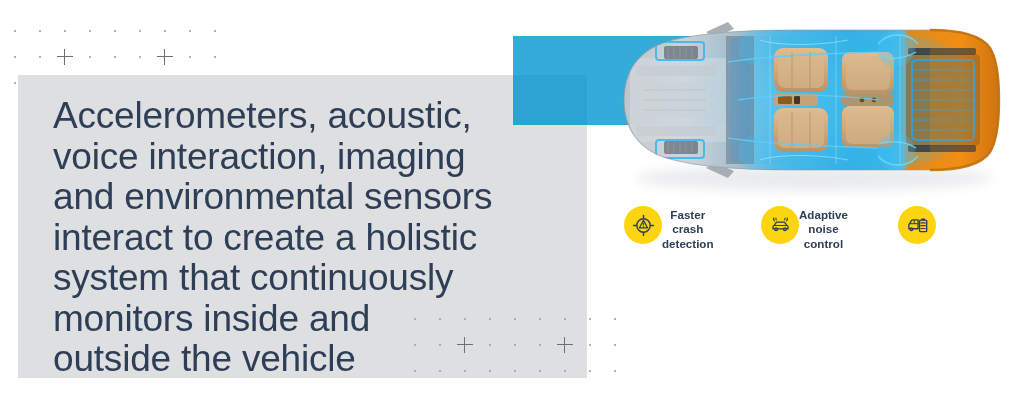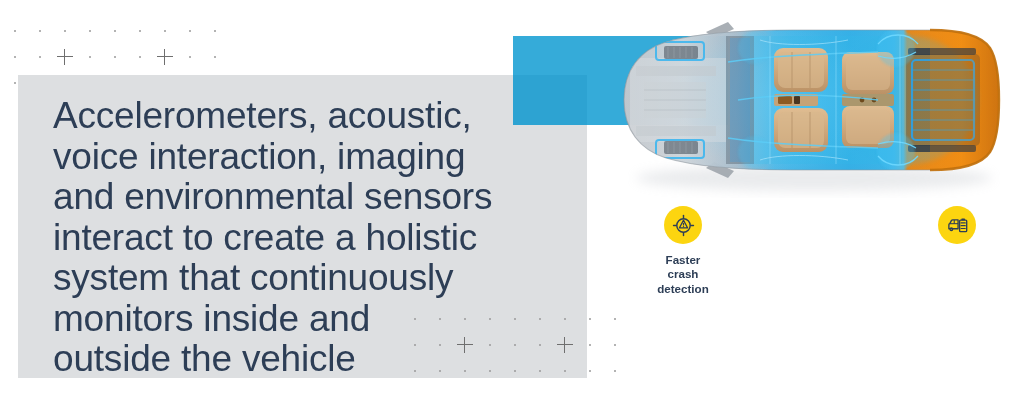--- a/index.html
+++ b/index.html
@@ -60,21 +60,21 @@
     position:absolute;left:578px;top:2px;width:436px;height:196px;
   }
   #car-figure svg{display:block;width:436px;height:196px;}
 
   
   #features{
     position:absolute;left:624px;top:206px;width:392px;height:100px;
     display:flex;justify-content:space-between;align-items:flex-start;
   }
   .feature{
-    width:118px;display:flex;flex-direction:column;align-items:center;
+    width:118px;display:flex;flex-direction:row;align-items:center;
   }
   .feature-badge{
     width:38px;height:38px;border-radius:50%;
     background:#fcd510;
     display:flex;align-items:center;justify-content:center;
     margin-bottom:9px;
   }
   .feature-badge svg{display:block;}
   .feature-label{
     color:#2d3e56;
@@ -365,20 +365,41 @@
             <line x1="1.6" y1="12" x2="4.4" y2="12"></line>
             <line x1="19.6" y1="12" x2="22.4" y2="12"></line>
           </g>
         </svg>
       </div>
       <div class="feature-label">Faster
 crash
 detection</div>
     </div>
 
+    <div class="feature">
+      <div class="feature-badge">
+        <svg width="23" height="23" viewBox="0 0 24 24">
+          <path d="M4.2 15.6 L4.2 13.4 C4.2 12.6 4.9 12.1 5.6 11.9 L7.2 9.3
+                   C7.5 8.8 8 8.5 8.6 8.5 L15.4 8.5 C16 8.5 16.5 8.8 16.8 9.3
+                   L18.4 11.9 C19.1 12.1 19.8 12.6 19.8 13.4 L19.8 15.6 Z" fill="none" stroke="#2d3e56" stroke-width="1.4" stroke-linejoin="round"></path>
+          <line x1="5.6" y1="12" x2="18.4" y2="12" stroke="#2d3e56" stroke-width="1.1"></line>
+          <circle cx="7.4" cy="15.9" r="1.5" fill="none" stroke="#2d3e56" stroke-width="1.3"></circle>
+          <circle cx="16.6" cy="15.9" r="1.5" fill="none" stroke="#2d3e56" stroke-width="1.3"></circle>
+          <g fill="none" stroke="#2d3e56" stroke-width="1.2" stroke-linecap="round">
+            <path d="M5.6 7.2 C4.7 6.3 4.5 5.1 5.0 4.1"></path>
+            <path d="M7.6 6.2 C7.1 5.7 7.0 5.0 7.3 4.4"></path>
+            <path d="M18.4 7.2 C19.3 6.3 19.5 5.1 19.0 4.1"></path>
+            <path d="M16.4 6.2 C16.9 5.7 17.0 5.0 16.7 4.4"></path>
+          </g>
+        </svg>
+      </div>
+      <div class="feature-label">Adaptive
+noise
+control</div>
+    </div>
 
     <div class="feature">
       <div class="feature-badge">
         <svg width="23" height="23" viewBox="0 0 24 24">
           <path d="M3 15.4 L3 11.2 C3 10.6 3.4 10.1 4 10.0 L5.6 6.9
                    C5.9 6.4 6.4 6.1 7.0 6.1 L12.6 6.1 L12.6 15.4 Z" fill="none" stroke="#2d3e56" stroke-width="1.4" stroke-linejoin="round"></path>
           <line x1="4" y1="10.1" x2="12.6" y2="10.1" stroke="#2d3e56" stroke-width="1.1"></line>
           <line x1="8.6" y1="6.3" x2="8.6" y2="10.1" stroke="#2d3e56" stroke-width="1.1"></line>
           <circle cx="5.6" cy="15.9" r="1.4" fill="none" stroke="#2d3e56" stroke-width="1.25"></circle>
           <rect x="14.2" y="6.4" width="7.4" height="12.0" rx="1" fill="none" stroke="#2d3e56" stroke-width="1.4"></rect>

